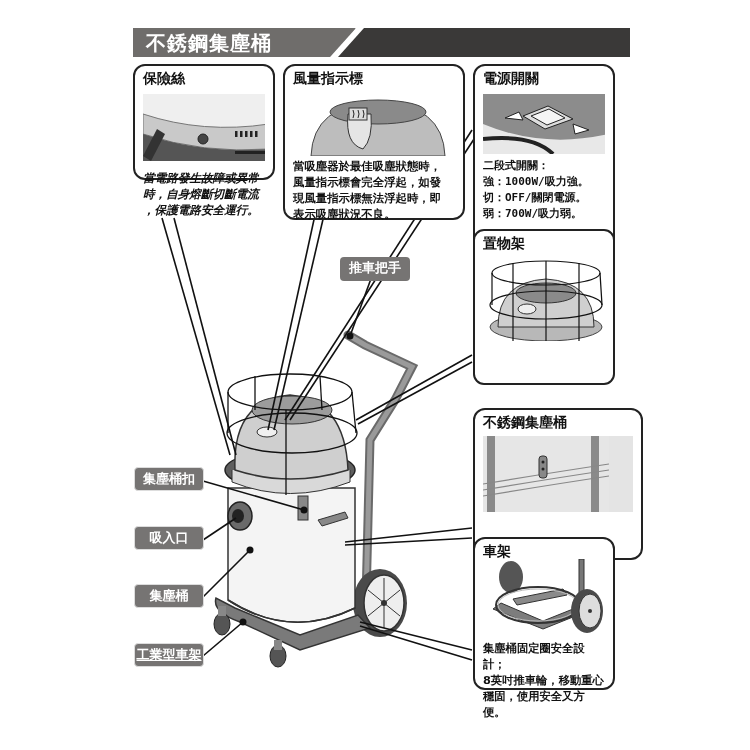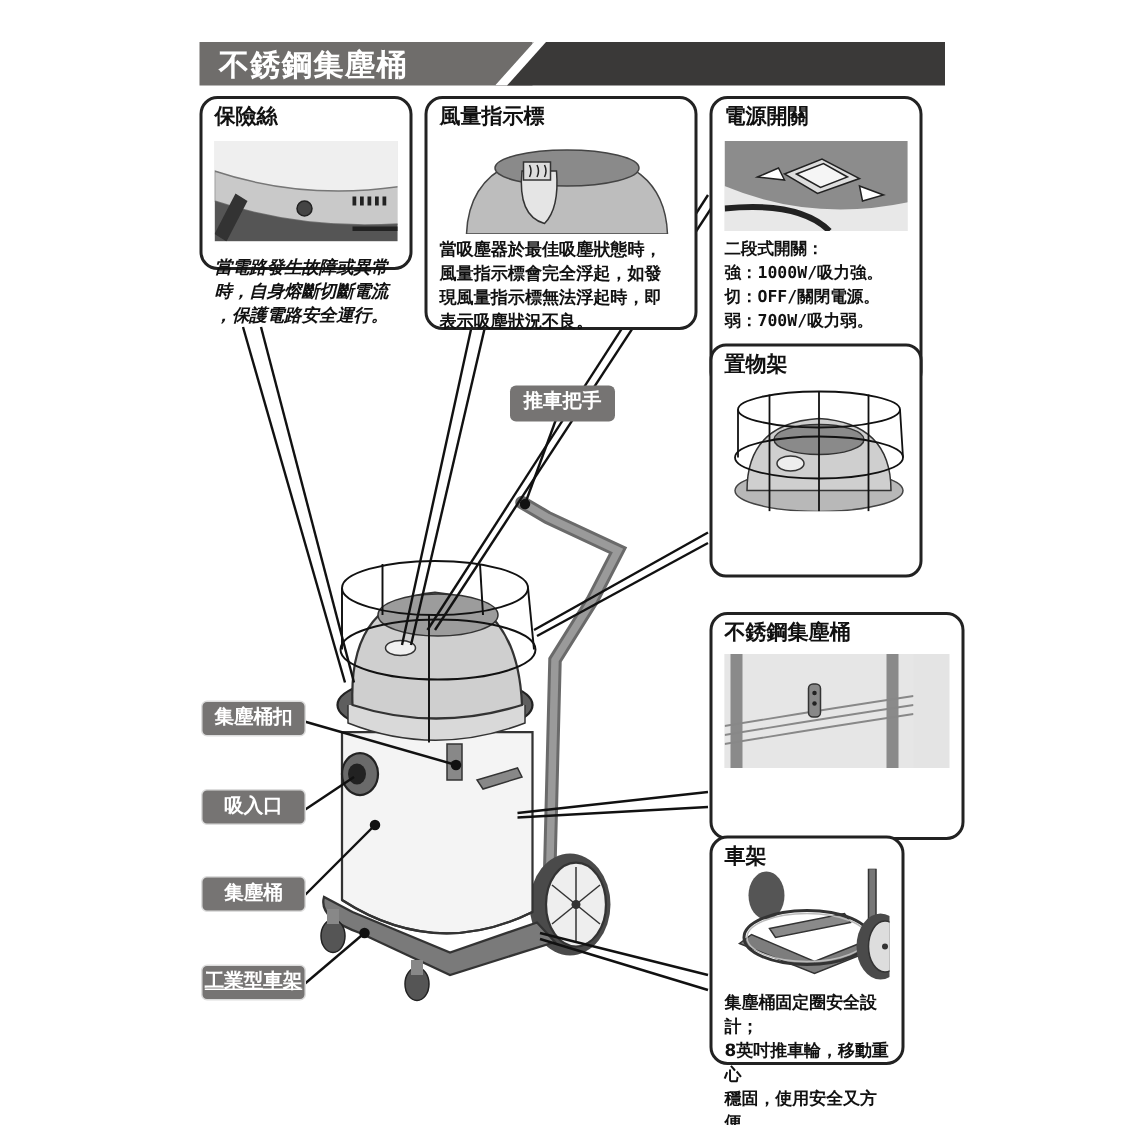--- a/index.html
+++ b/index.html
@@ -212,21 +212,21 @@
       <path d="M0 48 Q60 38 126 28" stroke="#888" stroke-width="1.2" fill="none"></path>
       <path d="M0 54 Q60 44 126 34" stroke="#888" stroke-width="1.2" fill="none"></path>
       <path d="M0 60 Q60 50 126 40" stroke="#888" stroke-width="1.2" fill="none"></path>
       <rect x="56" y="20" width="8" height="22" rx="3" fill="#888" stroke="#333"></rect>
       <circle cx="60" cy="26" r="1.5" fill="#222"></circle>
         <circle cx="60" cy="33" r="1.5" fill="#222"></circle>
     </svg>
   </div>
 </div>
 
-<div class="box" style="left:473px;top:557px;width:130px;height:153px;">
+<div class="box" style="left:473px;top:537px;width:142px;height:153px;">
   <div class="box-title">車架</div>
   <div class="box-img" style="top:20px;height:78px;background:#fff;">
     <svg width="126" height="78">
       <ellipse cx="28" cy="18" rx="12" ry="16" fill="#555"></ellipse>
       <path d="M10 50 L60 70 L100 54 L95 48 L60 62 L18 44 Z" fill="#7d7d7d" stroke="#333"></path>
       <path d="M30 40 L80 30 L84 36 L34 46 Z" fill="#8a8a8a" stroke="#333"></path>
       <ellipse cx="55" cy="46" rx="42" ry="18" fill="none" stroke="#333" stroke-width="2"></ellipse>
       <ellipse cx="55" cy="46" rx="40" ry="16" fill="none" stroke="#bbb" stroke-width="1"></ellipse>
       <rect x="96" y="0" width="5" height="40" fill="#777" stroke="#333"></rect>
       <ellipse cx="104" cy="52" rx="16" ry="22" fill="#4a4a4a"></ellipse>

